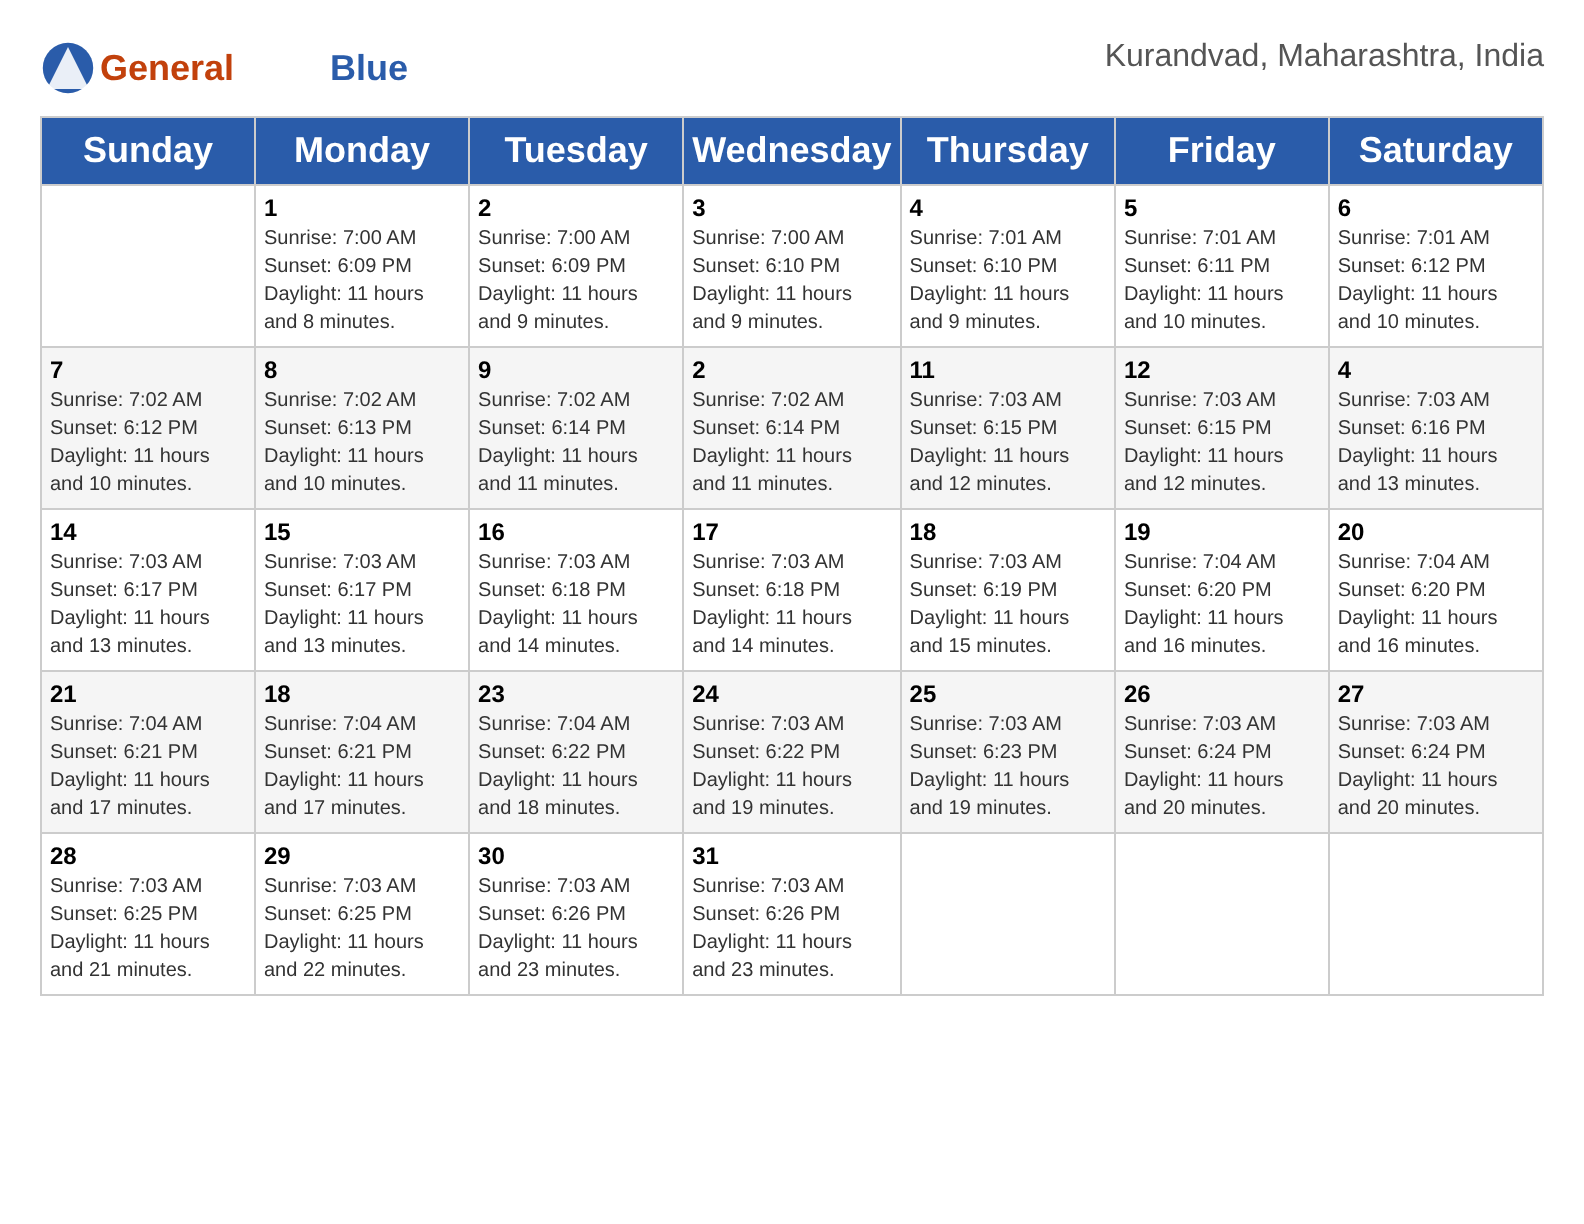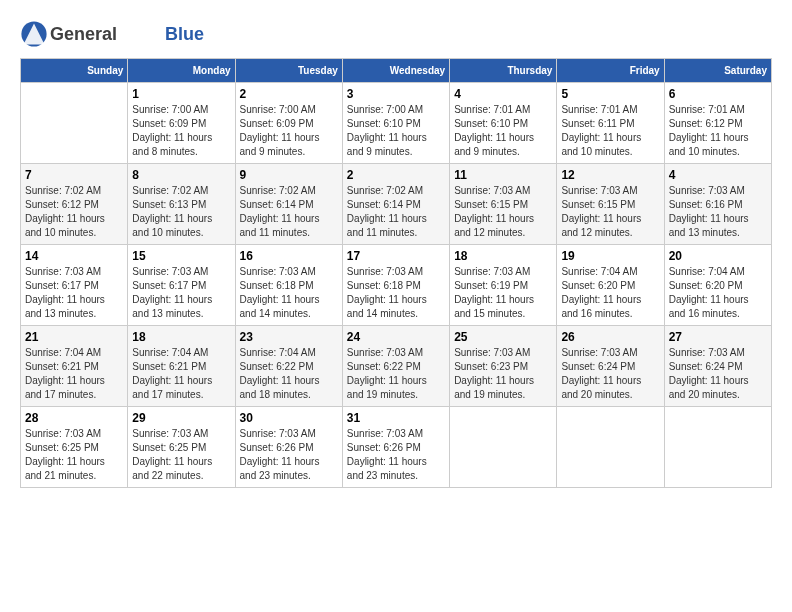--- a/index.html
+++ b/index.html
@@ -39,22 +39,22 @@
     }
     .calendar {
       width: 100%;
       border-collapse: collapse;
       font-size: 11px;
     }
     .calendar th {
       background-color: #2a5caa;
       color: #fff;
       padding: 6px 4px;
-      text-align: right;
-      font-size: 10px;
+      text-align: center;
+      font-size: 18px;
       border: 1px solid #ccc;
     }
     .calendar td {
       border: 1px solid #ccc;
       vertical-align: top;
       padding: 4px;
       width: calc(100% / 7);
       min-height: 80px;
       background: #fff;
     }
@@ -80,25 +80,26 @@
 <body>
 
 <div class="header-area">
   <div class="logo">
     <svg class="logo-icon" viewBox="0 0 40 40">
       <circle cx="20" cy="20" r="18" fill="#2a5caa"></circle>
       <polygon points="20,5 35,35 5,35" fill="white" opacity="0.9"></polygon>
     </svg>
     <div>
       <div>
-        <span style="font-size:18px;font-weight:bold;color:#404040;">General</span><span style="font-size:18px;font-weight:bold;color:#2a5caa;margin-left:48px;">Blue</span>
+        <span style="font-size:18px;font-weight:bold;color:#c2410c;">General</span><span style="font-size:18px;font-weight:bold;color:#2a5caa;margin-left:48px;">Blue</span>
       </div>
     </div>
   </div>
   <div class="title-area">
+    <div class="location-title">Kurandvad, Maharashtra, India</div>
   </div>
 </div>
 
 <table class="calendar">
   <thead>
     <tr id="header-row">
         <th>Sunday</th>
         <th>Monday</th>
         <th>Tuesday</th>
         <th>Wednesday</th>

